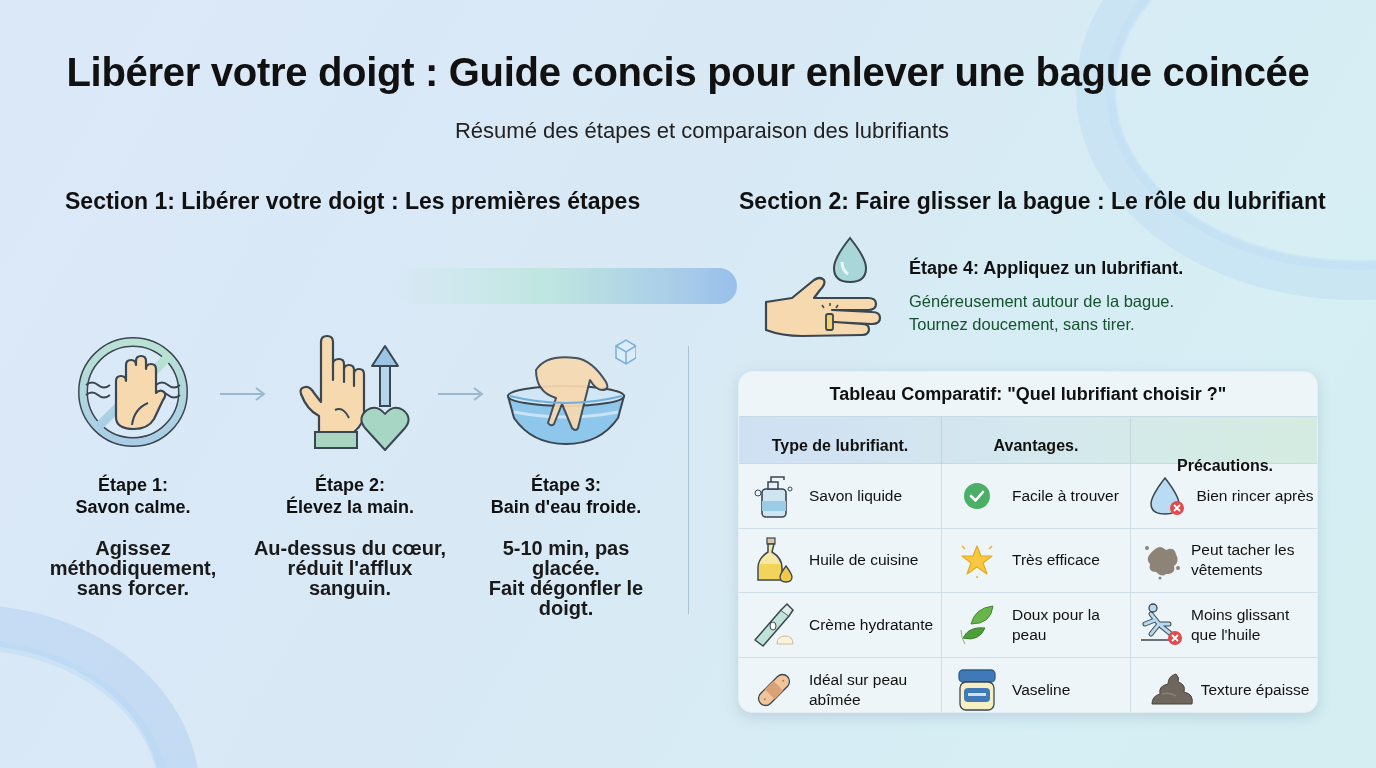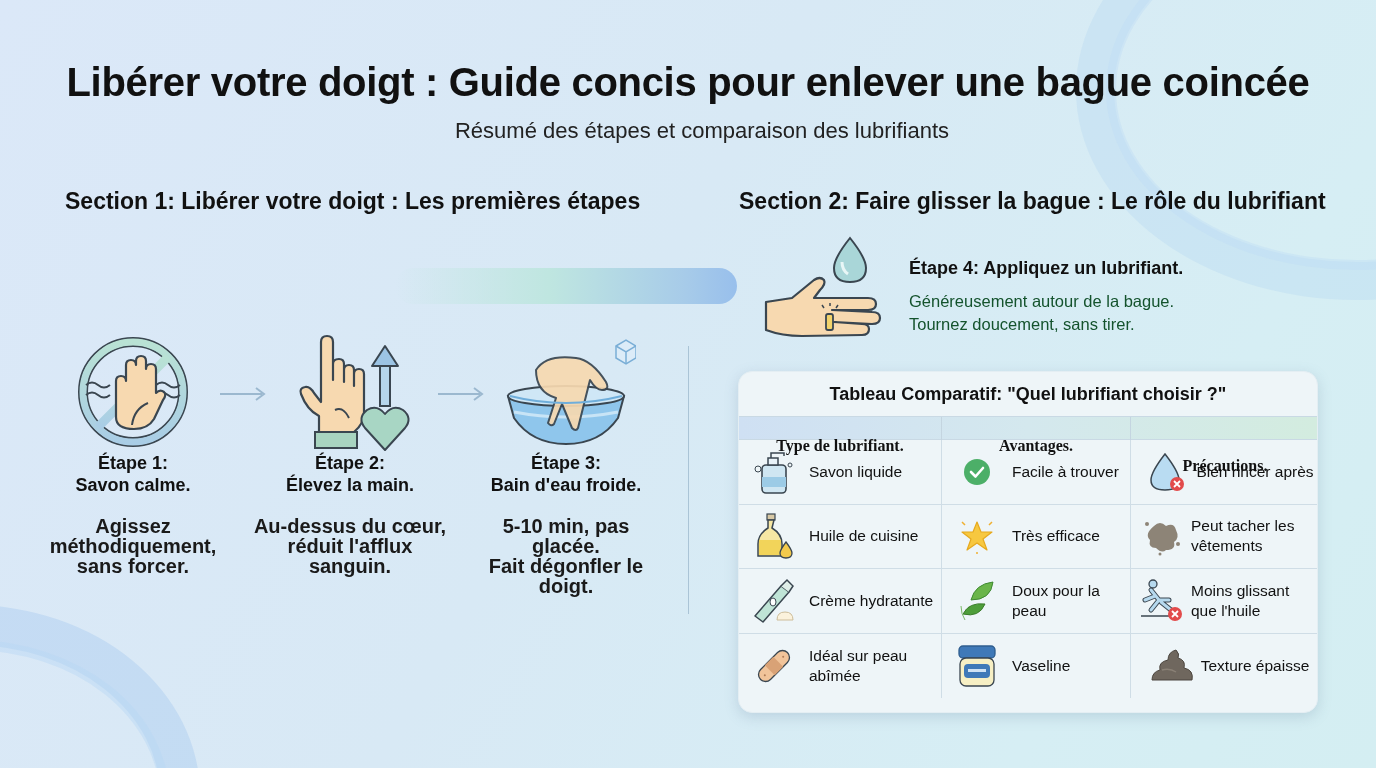--- a/index.html
+++ b/index.html
@@ -10,48 +10,48 @@
     background: linear-gradient(120deg, #dbe8f8 0%, #d8e9f5 45%, #d6eef4 80%, #d4eef2 100%);
     position: relative;
   }
   .canvas { position: absolute; inset: 0; border-radius: 10px; overflow: hidden; }
   .arc { position: absolute; border-radius: 50%; border-style: solid; border-color: rgba(160,200,240,0.35); }
   .arc-br1 { right: -260px; top: -120px; width: 560px; height: 420px; border-width: 38px; border-color: rgba(180,215,240,0.35); }
   .arc-br2 { right: -230px; top: -90px; width: 500px; height: 360px; border-width: 10px; border-color: rgba(190,220,245,0.4); }
   .arc-bl1 { left: -260px; top: 605px; width: 460px; height: 380px; border-width: 40px; border-color: rgba(170,205,240,0.45); }
   .arc-bl2 { left: -230px; top: 640px; width: 400px; height: 320px; border-width: 10px; border-color: rgba(185,215,245,0.45); }
 
-  .title { position: absolute; top: 60px; left: 0; width: 1376px; text-align: center; font-size: 40px; font-weight: 700; letter-spacing: -0.3px; }
+  .title { position: absolute; top: 50px; left: 0; width: 1376px; text-align: center; font-size: 40px; font-weight: 700; letter-spacing: -0.3px; }
   .subtitle { position: absolute; top: 118px; left: 14px; width: 1376px; text-align: center; font-size: 22px; color: #222; }
 
   .sec-h { position: absolute; top: 188px; font-size: 23px; font-weight: 700; }
   .sec1 { left: 65px; }
   .sec2 { left: 739px; }
 
   .flow-bar { position: absolute; left: 395px; top: 268px; width: 342px; height: 36px; border-radius: 18px;
     background: linear-gradient(90deg, rgba(200,230,235,0) 0%, #bfe6e0 45%, #a7cbe9 85%, #98bfec 100%); }
 
   .divider { position: absolute; left: 688px; top: 346px; width: 1px; height: 268px; background: #aac4d6; }
 
   .step { position: absolute; top: 332px; width: 200px; text-align: center; }
   .step .icon { height: 120px; display: flex; align-items: center; justify-content: center; }
-  .step .h { font-size: 18px; font-weight: 700; line-height: 22px; }
+  .step .h { font-size: 18px; font-weight: 700; line-height: 22px; margin-top: 22px; }
   .step .d { font-size: 20px; line-height: 20px; margin-top: 20px; color: #1a1a1a; font-weight: bold; }
   .arrow { position: absolute; top: 384px; }
 
   .s4-icon { position: absolute; left: 762px; top: 234px; }
   .s4-h { position: absolute; left: 909px; top: 258px; font-size: 18px; font-weight: 700; }
   .s4-d { position: absolute; left: 909px; top: 290px; font-size: 16.5px; line-height: 23px; color: #14532d; }
 
   .table-card { position: absolute; left: 738px; top: 371px; width: 580px; height: 342px; border-radius: 14px;
     background: #eef5f8; box-shadow: 0 4px 14px rgba(90,120,150,0.22); overflow: hidden; border: 1px solid #e4eef3; }
   .table-title { height: 44px; line-height: 44px; text-align: center; font-size: 18px; font-weight: 700; }
-  .thead { display: grid; grid-template-columns: 203px 189px 188px; height: 24px;
+  .thead { display: grid; grid-template-columns: 203px 189px 188px; height: 48px;
     background: linear-gradient(90deg, #cfe0f3 0%, #d4e8ee 50%, #d3ecdf 100%);
-    border-top: 1px solid #c9d9e4; border-bottom: 1px solid #c9d9e4; font-family: Liberation Serif, serif; }
+    border-top: 1px solid #c9d9e4; border-bottom: 1px solid #c9d9e4; }
   .thead div { display: flex; align-items: center; justify-content: center; font-size: 16px; font-weight: 700; border-right: 1px solid #c4d5e0; }
   .thead div:last-child { border-right: none; margin-top: 40px; }
   .row { display: grid; grid-template-columns: 203px 189px 188px; height: 64.5px; border-bottom: 1px solid #cfdde6; }
   .row:last-child { border-bottom: none; }
   .cell { display: flex; align-items: center; border-right: 1px solid #cfdde6; padding-left: 12px; }
   .cell:last-child { border-right: none; padding-left: 8px; justify-content: center; }
   .cell .ic { width: 46px; height: 46px; flex: 0 0 46px; display: flex; align-items: center; justify-content: center; }
   .cell .tx { font-size: 15.5px; line-height: 20px; margin-left: 12px; color: #111; }
   .cell:last-child .tx { margin-left: 6px; }
 </style>

